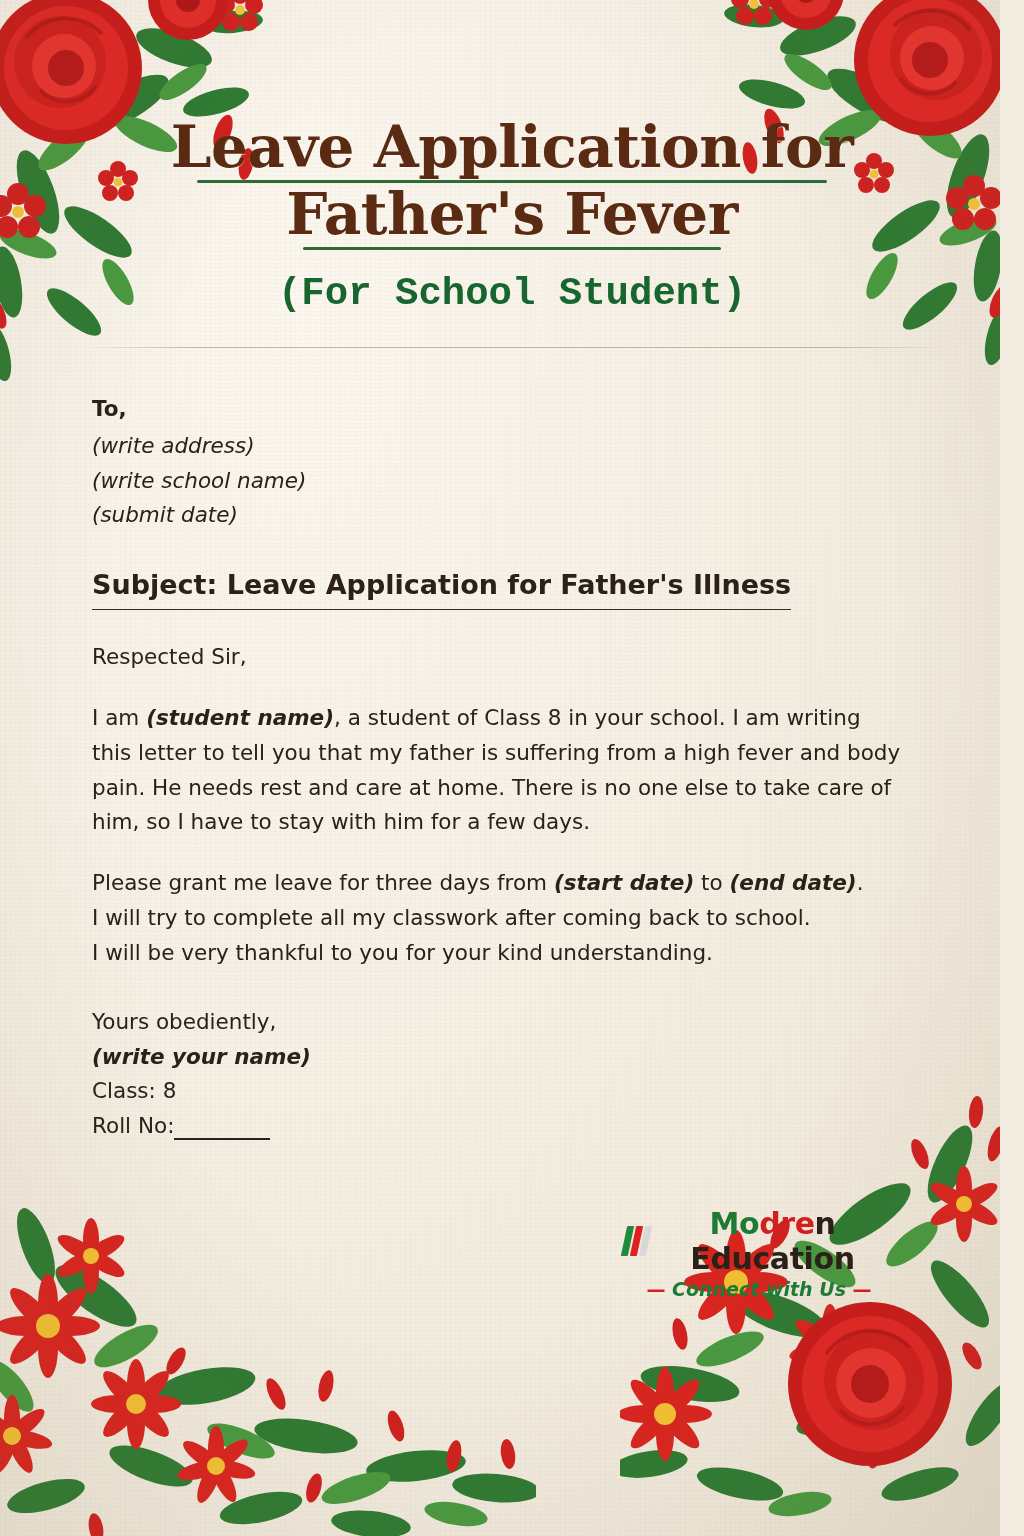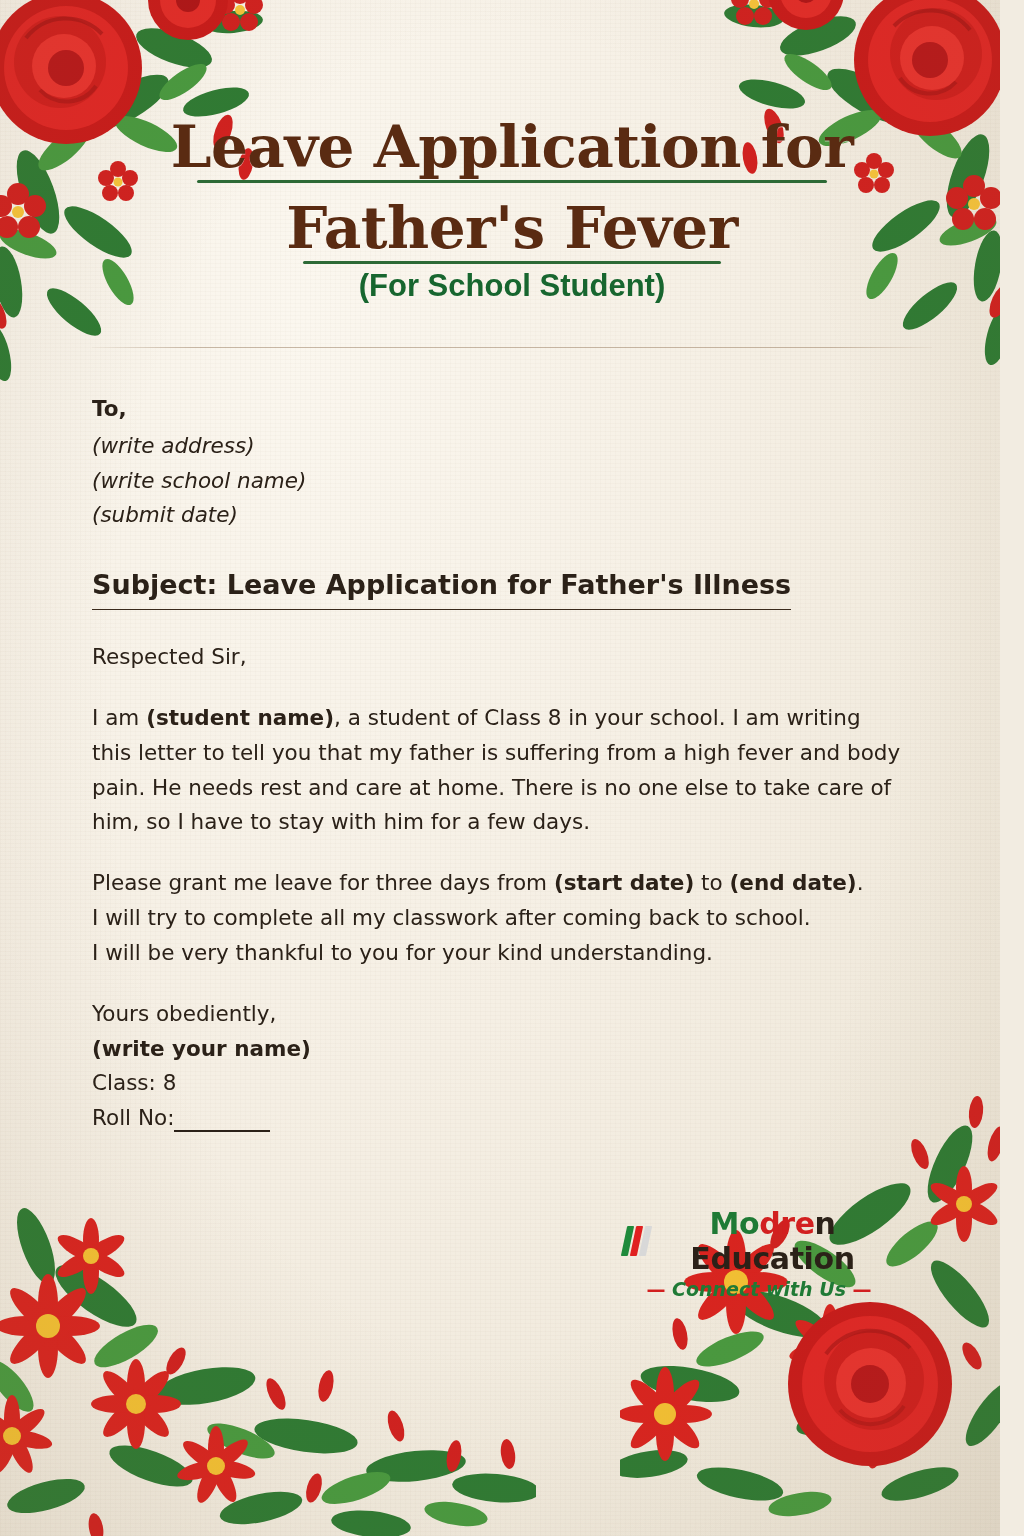--- a/index.html
+++ b/index.html
@@ -68,34 +68,34 @@
   .doc-title {
     font-family: "DejaVu Serif", serif;
     font-weight: bold;
     font-size: 58px;
     line-height: 1.02;
     color: #5a2b12;
     letter-spacing: -0.5px;
     text-shadow: 0 1px 0 rgba(255,255,255,0.5);
   }
   .title-line-1 { display:block; }
-  .title-line-2 { display:block; margin-top: 16px; }
+  .title-line-2 { display:block; margin-top: 2px; }
   .title-rule {
     height: 3px;
     background: #2d6a36;
     margin: 3px auto 0 auto;
     border-radius: 2px;
   }
   .rule-1 { width: 630px; }
   .rule-2 { width: 418px; }
   .doc-subtitle {
-    margin-top: 4px;
-    font-family: Liberation Sans, sans-serif;
+    margin-top: 22px;
+    font-family: Liberation Mono, monospace;
     font-weight: bold;
-    font-size: 31px;
+    font-size: 39px;
     color: #17662f;
   }
 
   .divider {
     position: absolute;
     top: 347px;
     left: 92px;
     width: 840px;
     height: 1px;
     background: linear-gradient(to right, rgba(140,110,80,0.05), rgba(140,110,80,0.45) 12%, rgba(140,110,80,0.45) 88%, rgba(140,110,80,0.05));
@@ -105,21 +105,21 @@
     position: absolute;
     top: 368px;
     left: 92px;
     width: 812px;
     color: #2b2118;
     font-family: "DejaVu Sans", sans-serif;
     font-size: 21.5px;
     line-height: 1.62;
   }
   .letter .ital { font-style: italic; }
-  .letter .bi { font-weight: bold; }
+  .letter .bi { font-weight: bold; font-style: italic; }
 
   .addr-line { display: block; }
   .addr-to { font-weight: bold; margin-bottom: 2px; margin-top: 24px; }
 
   .subject {
     margin-top: 30px;
     font-weight: bold;
     font-size: 27px;
     display: inline-block;
     border-bottom: 1.5px solid #3a2a1c;
@@ -127,21 +127,21 @@
   }
 
   .salutation { margin-top: 30px; }
 
   .para {
     margin-top: 26px;
     text-align: left;
   }
   .para-line { display: block; }
 
-  .closing { margin-top: 26px; }
+  .closing { margin-top: 34px; }
   .closing .line { display: block; }
   .roll-blank {
     display: inline-block;
     border-bottom: 2px solid #2b2118;
     width: 96px;
     height: 2px;
     margin-bottom: 4px;
     vertical-align: bottom;
   }
 

